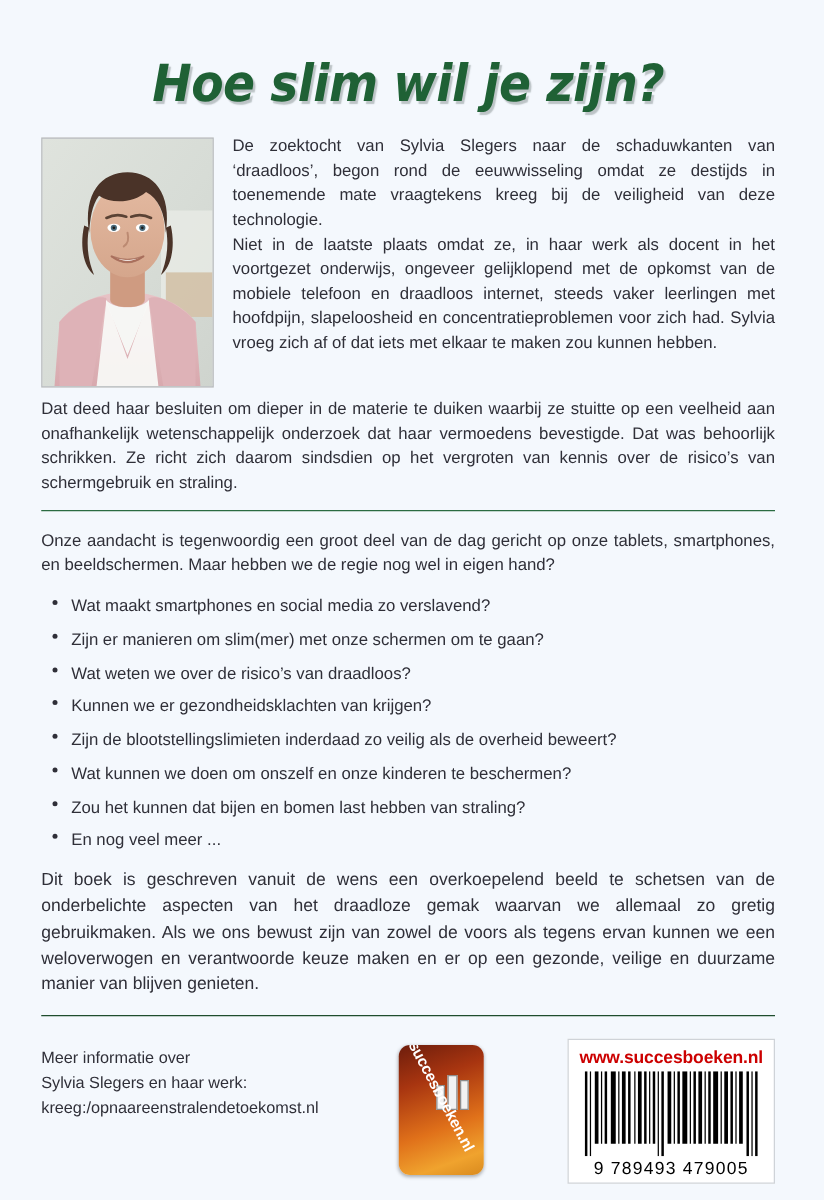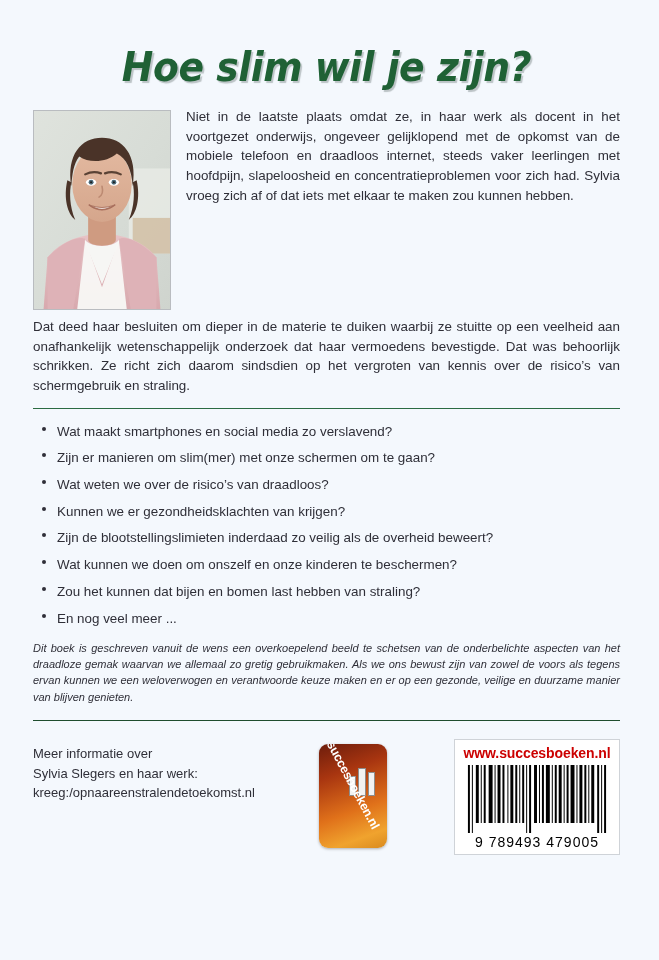--- a/index.html
+++ b/index.html
@@ -112,25 +112,24 @@
     left: 2px;
     top: 4px;
     width: 4px;
     height: 4px;
     border-radius: 50%;
     background: #2f2f38;
   }
 
   .closing {
     margin: 12px 0 0 0;
-    font-size: 11px;
+    font-size: 14px;
     line-height: 1.48;
     text-align: justify;
     color: #2f2f38;
-    font-style: italic;
   }
 
   
   .footer-divider {
     border: none;
     border-top: 1.6px solid #1f4d2e;
     margin: 15px 0 0 0;
     height: 0;
   }
 
@@ -285,27 +284,29 @@
         <circle cx="58" cy="72" r="1.1" fill="#1d1d1d"></circle>
         <circle cx="81" cy="72" r="1.1" fill="#1d1d1d"></circle>
 
         <path d="M69 76 q2 8 -3 11" stroke="#bc8a72" stroke-width="1.6" fill="none" stroke-linecap="round"></path>
 
         <path d="M56 95 q13 10 26 0 q-13 5 -26 0 Z" fill="#ffffff" stroke="#b07b68" stroke-width="1.2"></path>
         <path d="M56 95 q13 9 26 0" stroke="#a96f5c" stroke-width="1.4" fill="none" stroke-linecap="round"></path>
       </svg>
     </div>
 
+    <p>De zoektocht van Sylvia Slegers naar de schaduwkanten van ‘draadloos’, begon rond de eeuwwisseling omdat ze destijds in toenemende mate vraagtekens kreeg bij de veiligheid van deze technologie.</p>
     <p>Niet in de laatste plaats omdat ze, in haar werk als docent in het voortgezet onderwijs, ongeveer gelijklopend met de opkomst van de mobiele telefoon en draadloos internet, steeds vaker leerlingen met hoofdpijn, slapeloosheid en concentratieproblemen voor zich had. Sylvia vroeg zich af of dat iets met elkaar te maken zou kunnen hebben.</p>
   </div>
 
   <p class="below-photo">Dat deed haar besluiten om dieper in de materie te duiken waarbij ze stuitte op een veelheid aan onafhankelijk wetenschappelijk onderzoek dat haar vermoedens bevestigde. Dat was behoorlijk schrikken. Ze richt zich daarom sindsdien op het vergroten van kennis over de risico’s van schermgebruik en straling.</p>
 
   <hr class="divider">
 
+  <p class="lead">Onze aandacht is tegenwoordig een groot deel van de dag gericht op onze tablets, smartphones, en beeldschermen. Maar hebben we de regie nog wel in eigen hand?</p>
 
   <ul class="questions">
     <li>Wat maakt smartphones en social media zo verslavend?</li>
     <li>Zijn er manieren om slim(mer) met onze schermen om te gaan?</li>
     <li>Wat weten we over de risico’s van draadloos?</li>
     <li>Kunnen we er gezondheidsklachten van krijgen?</li>
     <li>Zijn de blootstellingslimieten inderdaad zo veilig als de overheid beweert?</li>
     <li>Wat kunnen we doen om onszelf en onze kinderen te beschermen?</li>
     <li>Zou het kunnen dat bijen en bomen last hebben van straling?</li>
     <li>En nog veel meer ...</li>

